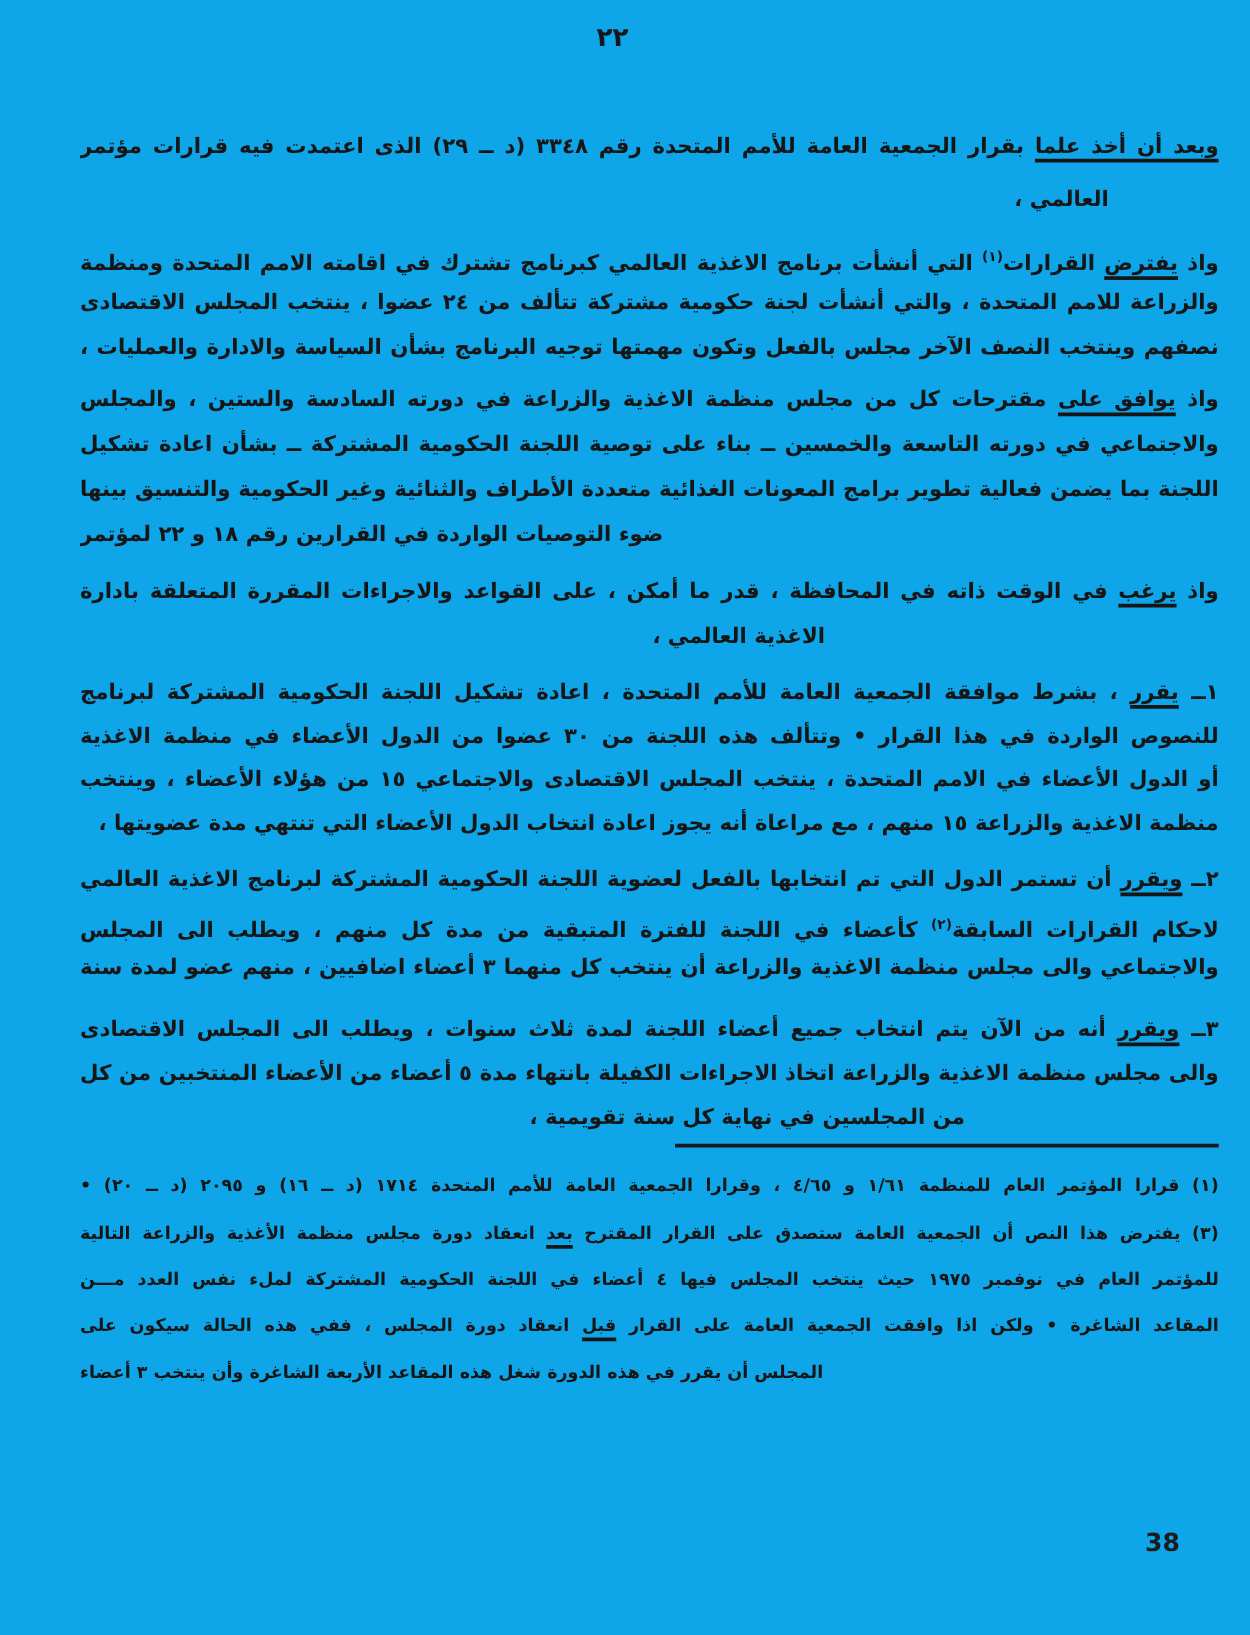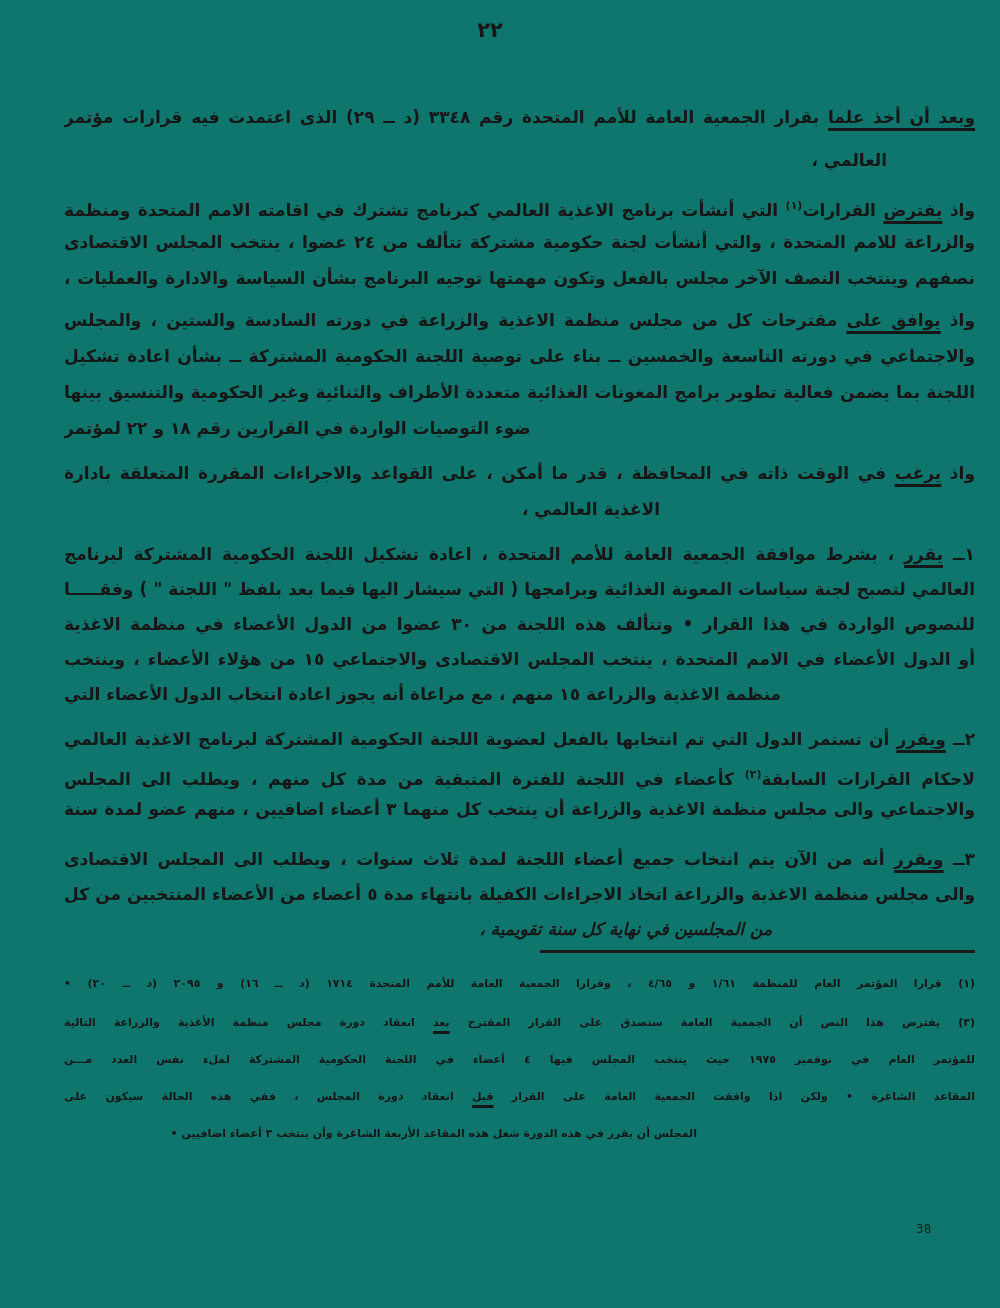--- a/index.html
+++ b/index.html
@@ -3,21 +3,21 @@
 <meta charset="utf-8">
 <style>
   html,body { margin:0; padding:0; }
   body {
     width:1000px; height:1308px; position:relative;
     background:#ffffff;
     font-family:"DejaVu Sans", sans-serif;
   }
   .page {
     position:absolute; inset:0;
-    background:#0f766e; color:#161616; overflow:hidden;
+    background:#0ea5e9; color:#161616; overflow:hidden;
   }
   .pageno-top {
     position:absolute; top:18px; left:0; width:980px;
     text-align:center; font-size:21px; font-weight:bold;
     letter-spacing:2px;
   }
   .doc {
     position:absolute; top:96px; left:48px; right:25px;
     direction:rtl; font-weight:bold; font-size:17px; color:#161616;margin-left:16px;
   }
@@ -50,35 +50,35 @@
   [data-name="operative-1"] { margin-bottom:10px; }
   [data-name="operative-2"] { margin-bottom:15px; }
   [data-name="operative-3"] { margin-bottom:0; }
 
   
   [data-name="preamble-1"] .line:nth-child(2) { margin-right:88px; }
   [data-name="preamble-3"] .line:nth-child(4) { margin-right:400px; }
   [data-name="preamble-4"] .line:nth-child(2) { margin-right:315px; }
   [data-name="operative-1"] .line:nth-child(5) { margin-right:143px; }
   [data-name="operative-2"] .line:nth-child(4) { margin-right:318px; }
-  [data-name="operative-3"] .line:nth-child(3) { margin-right:203px;font-style:italic; }
+  [data-name="operative-3"] .line:nth-child(3) { margin-right:203px; }
   [data-name="footnote-3"]  .line:nth-child(4) { margin-right:278px; }
 
   .footnote-rule {
     width:435px; height:3px; background:#1a1a1a;
     margin:3px 0 11px auto;
   }
-  .footnotes { font-size:11px; }
+  .footnotes { font-size:14px; }
   [data-name="footnote-1"] .line,
   [data-name="footnote-2"] .line { height:40px; line-height:40px; }
   [data-name="footnote-3"] .line { height:37px; line-height:37px; }
 
   .pageno-bottom {
     position:absolute; top:1222px; left:916px;
-    direction:ltr; font-size:12px; font-weight:400; color:#1c1c1c;
+    direction:ltr; font-size:20px; font-weight:700; color:#1c1c1c;
     font-family:"DejaVu Sans", sans-serif;
   }
 </style>
 </head>
 <body>
 
 <div class="page" data-name="scanned-document-page">
 
   <div class="pageno-top" data-name="page-number-top-arabic">٢٢</div>
 
@@ -98,21 +98,20 @@
           <div class="line justify" data-name="text-line"><span data-name="text-segment">والاجتماعي في دورته التاسعة والخمسين ــ بناء على توصية اللجنة الحكومية المشتركة ــ بشأن اعادة تشكيل هـــــذه</span></div>
           <div class="line justify" data-name="text-line"><span data-name="text-segment">اللجنة بما يضمن فعالية تطوير برامج المعونات الغذائية متعددة الأطراف والثنائية وغير الحكومية والتنسيق بينها فـــي</span></div>
           <div class="line end" data-name="text-line"><span data-name="text-segment">ضوء التوصيات الواردة في القرارين رقم ١٨ و ٢٢ لمؤتمر الغذاء العالمي ،</span></div>
         </div>
         <div class="para" data-name="preamble-4">
           <div class="line justify" data-name="text-line"><span data-name="text-segment">واذ </span><span class="u" data-name="underlined-phrase">يرغب</span><span data-name="text-segment"> في الوقت ذاته في المحافظة ، قدر ما أمكن ، على القواعد والاجراءات المقررة المتعلقة بادارة برنامـــــج</span></div>
           <div class="line end" data-name="text-line"><span data-name="text-segment">الاغذية العالمي ،</span></div>
         </div>
         <div class="para" data-name="operative-1">
           <div class="line justify" data-name="text-line"><span data-name="text-segment">١ــ  </span><span class="u" data-name="underlined-phrase">يقرر</span><span data-name="text-segment"> ، بشرط موافقة الجمعية العامة للأمم المتحدة ، اعادة تشكيل اللجنة الحكومية المشتركة لبرنامج الاغذيـــــة</span></div>
-          <div class="line justify" data-name="text-line"><span data-name="text-segment">العالمي لتصبح لجنة سياسات المعونة الغذائية وبرامجها ( التي سيشار اليها فيما بعد بلفظ " اللجنة " ) وفقـــــا</span></div>
           <div class="line justify" data-name="text-line"><span data-name="text-segment">للنصوص الواردة في هذا القرار • وتتألف هذه اللجنة من ٣٠ عضوا من الدول الأعضاء في منظمة الاغذية والزراعـــــة</span></div>
           <div class="line justify" data-name="text-line"><span data-name="text-segment">أو الدول الأعضاء في الامم المتحدة ، ينتخب المجلس الاقتصادى والاجتماعي ١٥ من هؤلاء الأعضاء ، وينتخب مجلـــس</span></div>
           <div class="line end" data-name="text-line"><span data-name="text-segment">منظمة الاغذية والزراعة ١٥ منهم ، مع مراعاة أنه يجوز اعادة انتخاب الدول الأعضاء التي تنتهي مدة عضويتها ،</span></div>
         </div>
         <div class="para" data-name="operative-2">
           <div class="line justify" data-name="text-line"><span data-name="text-segment">٢ــ  </span><span class="u" data-name="underlined-phrase">ويقرر</span><span data-name="text-segment"> أن تستمر الدول التي تم انتخابها بالفعل لعضوية اللجنة الحكومية المشتركة لبرنامج الاغذية العالمي وفقا</span></div>
           <div class="line justify" data-name="text-line"><span data-name="text-segment">لاحكام القرارات السابقة</span><span class="sup" data-name="footnote-marker">(٢)</span><span data-name="text-segment"> كأعضاء في اللجنة للفترة المتبقية من مدة كل منهم ، ويطلب الى المجلس الاقتصـــــادى</span></div>
           <div class="line justify" data-name="text-line"><span data-name="text-segment">والاجتماعي والى مجلس منظمة الاغذية والزراعة أن ينتخب كل منهما ٣ أعضاء اضافيين ، منهم عضو لمدة سنة واحدة وعضو</span></div>
         </div>
         <div class="para" data-name="operative-3">

